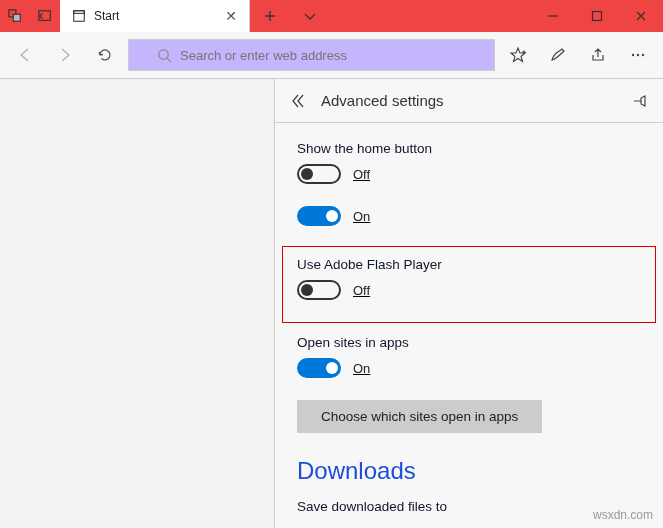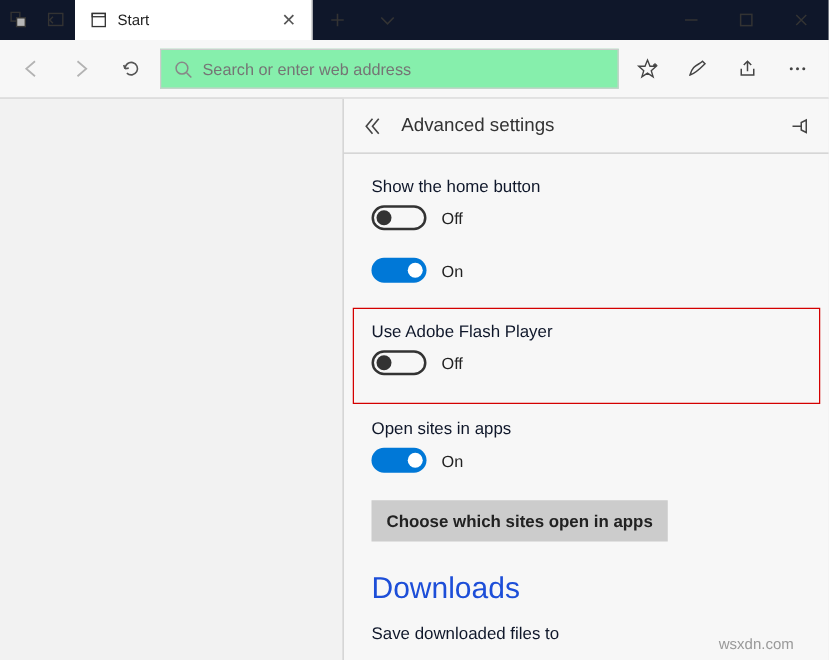--- a/index.html
+++ b/index.html
@@ -1,56 +1,56 @@
 <!DOCTYPE html>
 <html><head>
 <meta charset="utf-8">
 <style>
 * { box-sizing: border-box; margin: 0; padding: 0; font-family: "Segoe UI", sans-serif; }
 body { width: 663px; height: 528px; background: #f2f2f2; overflow: hidden; position: relative; }
 
-.titlebar { height: 32px; background: #0f172a; display: flex; align-items: stretch; justify-content: flex-end; }
+.titlebar { height: 32px; background: #ef4444; display: flex; align-items: stretch; justify-content: flex-end; }
 .tb-left { display: flex; }
 .tb-icon { width: 30px; display:flex; align-items:center; justify-content:center; color:#333; }
 .tab { background: #fff; display: flex; align-items: center; gap: 8px; padding: 0 12px; min-width: 190px; border-right: 1px solid #ccc; }
 .tab-icon { width: 14px; height: 14px; color:#333; }
 .tab-title { font-size: 12px; color: #222; flex: 1; }
 .tab-close { font-size: 14px; color: #555; }
 .tb-btn { width: 40px; display:flex; align-items:center; justify-content:center; color:#333; }
 .tb-right { margin-left: auto; display:flex; }
 .win-btn { width: 44px; display:flex; align-items:center; justify-content:center; color:#333; }
 
 .toolbar { height: 47px; background: #f7f7f7; border-bottom: 1px solid #ccc; display:flex; align-items:center; padding: 0 8px; gap: 6px; }
 .tool-btn { width: 34px; height: 34px; display:flex; align-items:center; justify-content:center; color:#666; font-size:16px; }
-.addr { flex: 1; height: 32px; border: 1px solid #ccc; background:#86efac; display:flex; align-items:center; padding: 0 10px; gap: 8px; }
+.addr { flex: 1; height: 32px; border: 1px solid #ccc; background:#c4b5fd; display:flex; align-items:center; padding: 0 28px; gap: 8px; }
 .addr input { border:none; outline:none; flex:1; font-size:13px; color:#555; background:transparent; }
 
 .content { position:absolute; top:79px; bottom:0; left:0; right:0; background:#f2f2f2; }
 
 .panel { position:absolute; top:0; right:0; bottom:0; width:389px; background:#f7f7f7; border-left:1px solid #ccc; display:flex; flex-direction:column; }
 .panel-header { height: 44px; border-bottom:1px solid #ccc; display:flex; align-items:center; padding:0 14px; gap:14px; }
 .panel-title { font-size:15px; color:#333; flex:1; }
 .panel-body { padding: 18px 22px; overflow-y:auto; flex:1; }
 
 .setting-label { font-size: 13.5px; color: #0f172a; margin-bottom: 8px; }
-.toggle-row { display:flex; align-items:center; gap: 12px; margin-bottom: 22px; }
+.toggle-row { display:flex; align-items:center; gap: 12px; margin-bottom: 22px; text-decoration: underline; }
 .toggle { width: 44px; height: 20px; border-radius: 10px; position:relative; }
 .toggle.off { border: 2px solid #333; background:transparent; }
 .toggle.off .knob { width: 12px; height: 12px; border-radius:50%; background:#333; position:absolute; left:2px; top:50%; transform:translateY(-50%); }
 .toggle.on { background:#0078d7; }
 .toggle.on .knob { width: 12px; height: 12px; border-radius:50%; background:#fff; position:absolute; right:3px; top:50%; transform:translateY(-50%); }
 .toggle-text { font-size: 13px; color:#222; }
 
 .highlight-box { border: 1px solid #d40000; padding: 10px 14px 0px 14px; margin: -2px -15px 12px -15px; }
 
-.choose-btn { background:#ccc; border:none; padding: 9px 12px; font-size:13.5px; color:#222; margin-bottom: 24px; cursor:pointer;font-weight:bold; }
+.choose-btn { background:#ccc; border:none; padding: 9px 24px; font-size:13.5px; color:#222; margin-bottom: 24px; cursor:pointer; }
 
 .section-title { font-size: 24px; color:#1d4ed8; font-weight: 300; margin-bottom: 14px; }
 
-.watermark { position:absolute; bottom:6px; right:28px; font-size:12px; color:#999; }
+.watermark { position:absolute; bottom:6px; right:10px; font-size:12px; color:#999; }
 
 svg { display:block; }
 </style>
 </head>
 <body>
 
 <div class="titlebar">
   <div class="tb-left">
     <div class="tb-icon">
       <svg width="14" height="14" viewBox="0 0 16 16">

